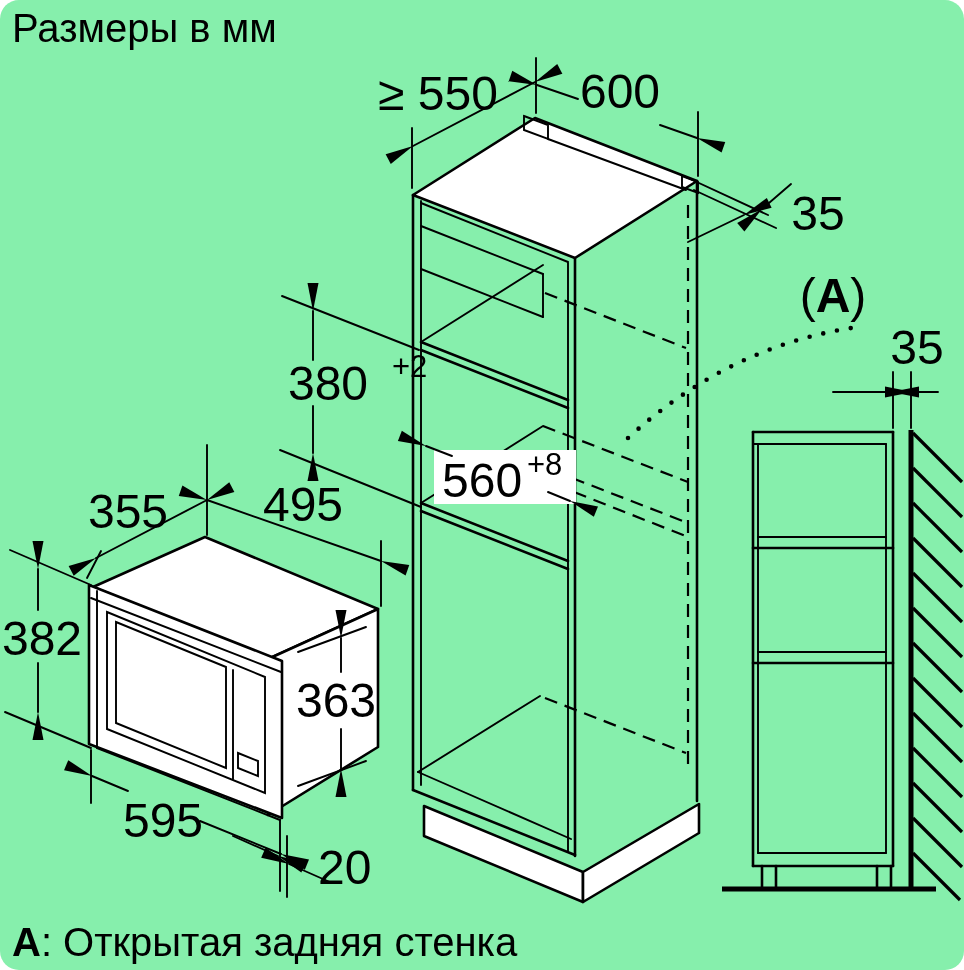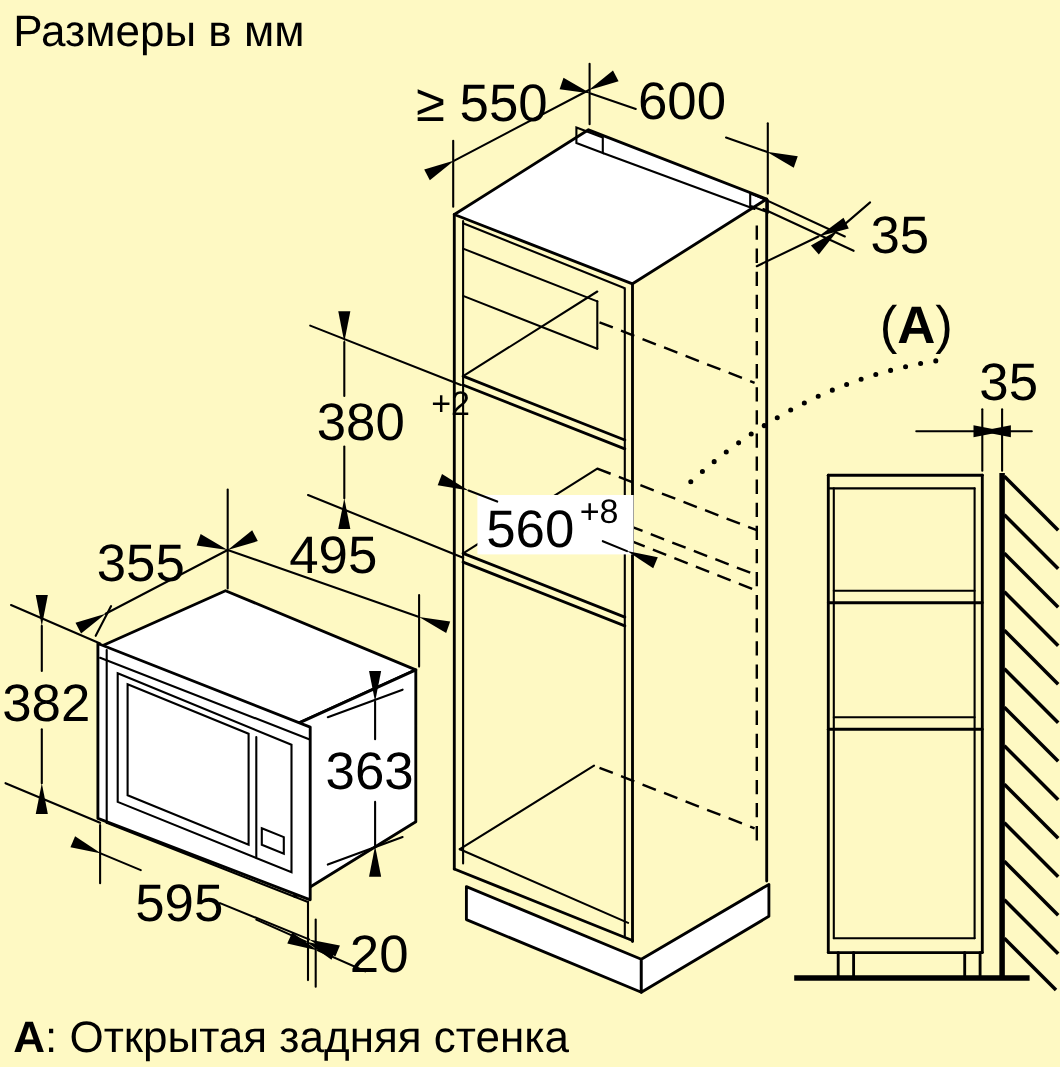--- a/index.html
+++ b/index.html
@@ -1,16 +1,16 @@
 <!DOCTYPE html>
 <html><head>
 <meta charset="utf-8">
 <style>
   html,body{margin:0;padding:0;background:#fff;}
-  .page{width:964px;height:970px;background:#fef9c3;position:relative;overflow:hidden;}
+  .page{width:964px;height:970px;background:#86efac;position:relative;overflow:hidden;border-radius:19px;}
   svg{display:block;font-family:"Liberation Sans",sans-serif;}
   .dim{font-size:48px;fill:#000;}
   .sup{font-size:31px;fill:#000;}
   .cap{font-size:40px;fill:#000;}
   .bold{font-weight:bold;}
   .ln{stroke:#000;stroke-width:2.6;fill:none;stroke-linecap:round;}
   .thin{stroke:#000;stroke-width:1.9;fill:none;stroke-linecap:round;}
   .dash{stroke:#000;stroke-width:2.2;fill:none;stroke-dasharray:13 8;}
   .face{fill:#fff;stroke:#000;stroke-width:2.6;stroke-linejoin:round;}
   .thick{stroke:#000;stroke-width:5;fill:none;}

